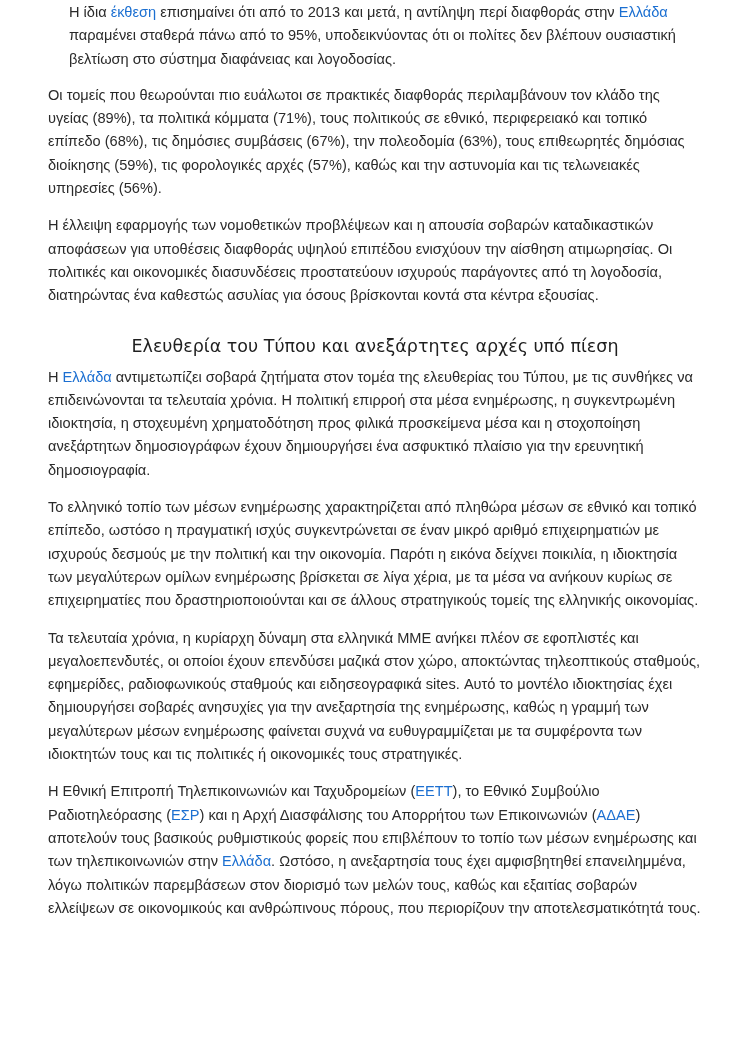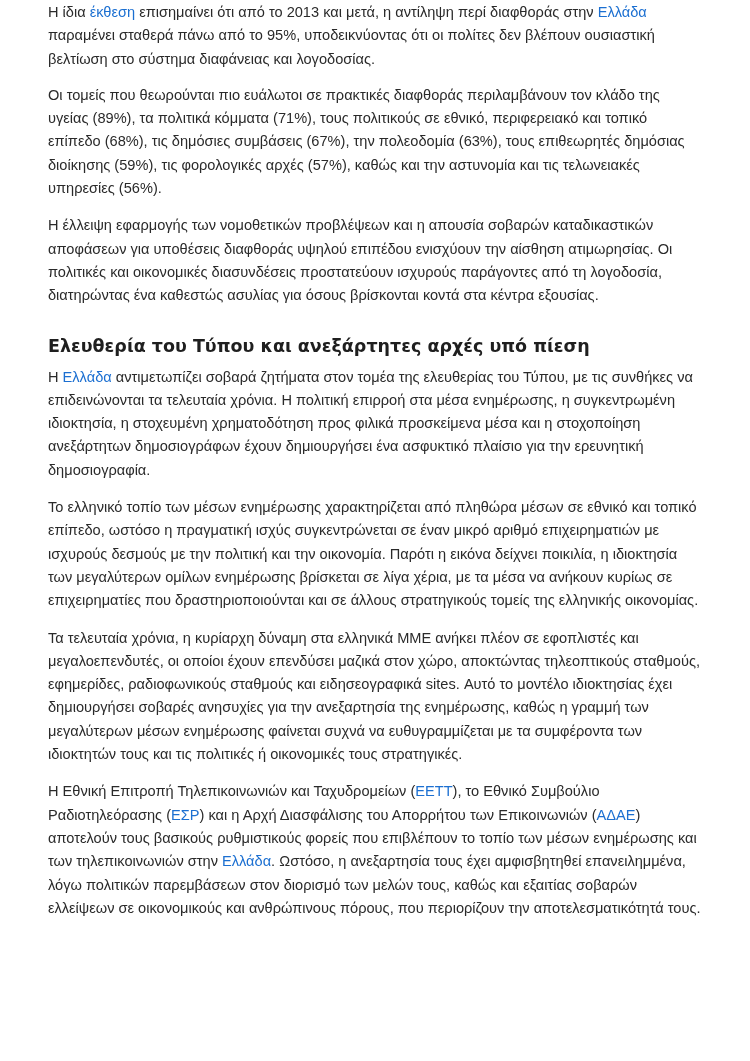--- a/index.html
+++ b/index.html
@@ -7,28 +7,29 @@
   .page {
     padding: 1px 48px 0 48px;
     font-family: "Liberation Sans", "DejaVu Sans", sans-serif;
     color: #2a2a2a;
     font-size: 14.6px;
     line-height: 23.3px;
   }
   p { margin: 0 0 14px 0; }
   h2 {
     font-family: "DejaVu Sans", "Liberation Sans", sans-serif;
-    font-weight: 700;
+    font-weight: 400;
     font-size: 17.5px;
     line-height: 24px;
     color: #1f1f1f;
     margin: 26px 0 8px 0;
+    text-align: center;
   }
   a, .link { color: #1b6fd1; text-decoration: none; cursor: pointer; }
-  #p1 { margin-bottom: 13px; }
+  #p1 { margin-bottom: 13px; margin-left: 21px; }
 </style>
 </head>
 <body>
 
 <div class="page">
 
   <p id="p1"><span>Η ίδια </span><a class="link">έκθεση</a><span> επισημαίνει ότι από το 2013 και μετά, η αντίληψη περί διαφθοράς στην </span><a class="link">Ελλάδα</a><span> παραμένει σταθερά πάνω από το 95%, υποδεικνύοντας ότι οι πολίτες δεν βλέπουν ουσιαστική βελτίωση στο σύστημα διαφάνειας και λογοδοσίας.</span></p>
 
   <p>Οι τομείς που θεωρούνται πιο ευάλωτοι σε πρακτικές διαφθοράς περιλαμβάνουν τον κλάδο της υγείας (89%), τα πολιτικά κόμματα (71%), τους πολιτικούς σε εθνικό, περιφερειακό και τοπικό επίπεδο (68%), τις δημόσιες συμβάσεις (67%), την πολεοδομία (63%), τους επιθεωρητές δημόσιας διοίκησης (59%), τις φορολογικές αρχές (57%), καθώς και την αστυνομία και τις τελωνειακές υπηρεσίες (56%).</p>
 

